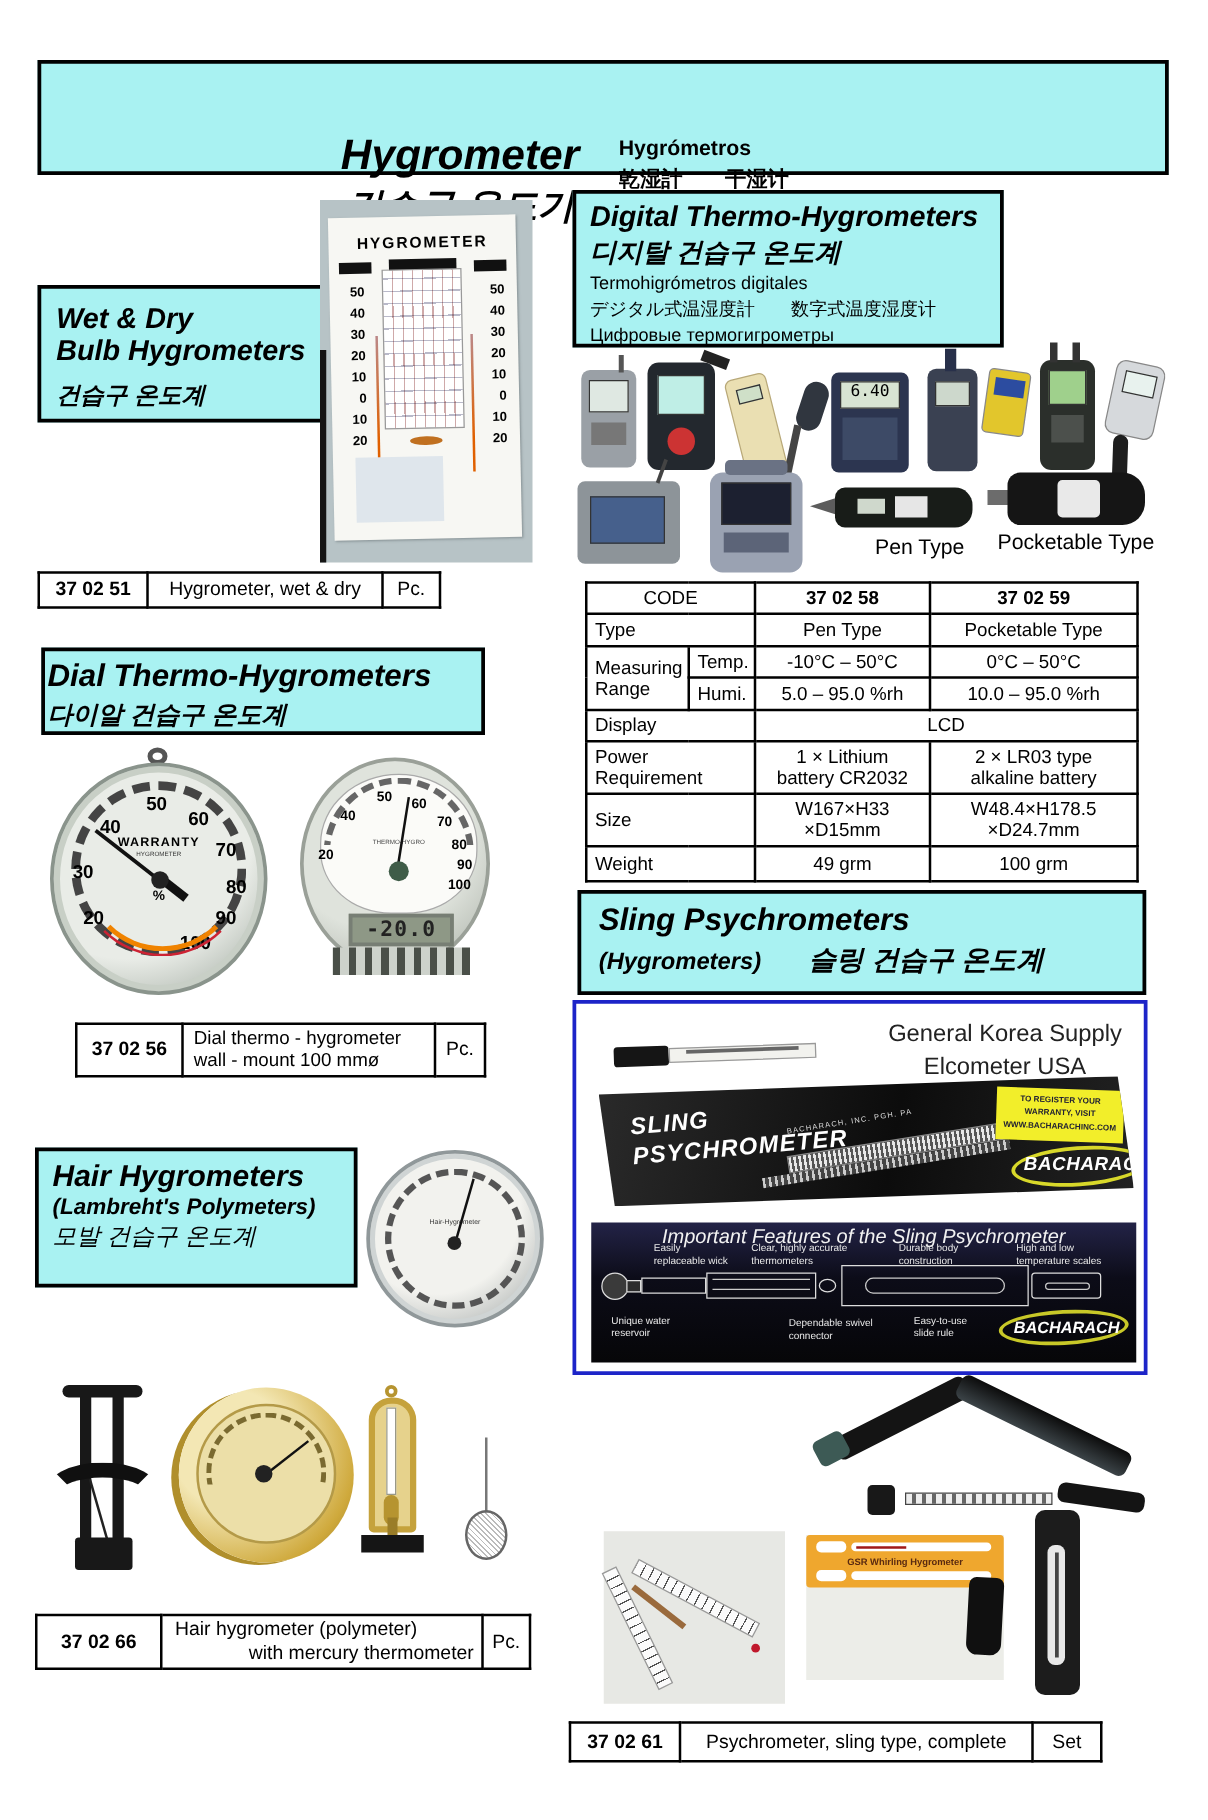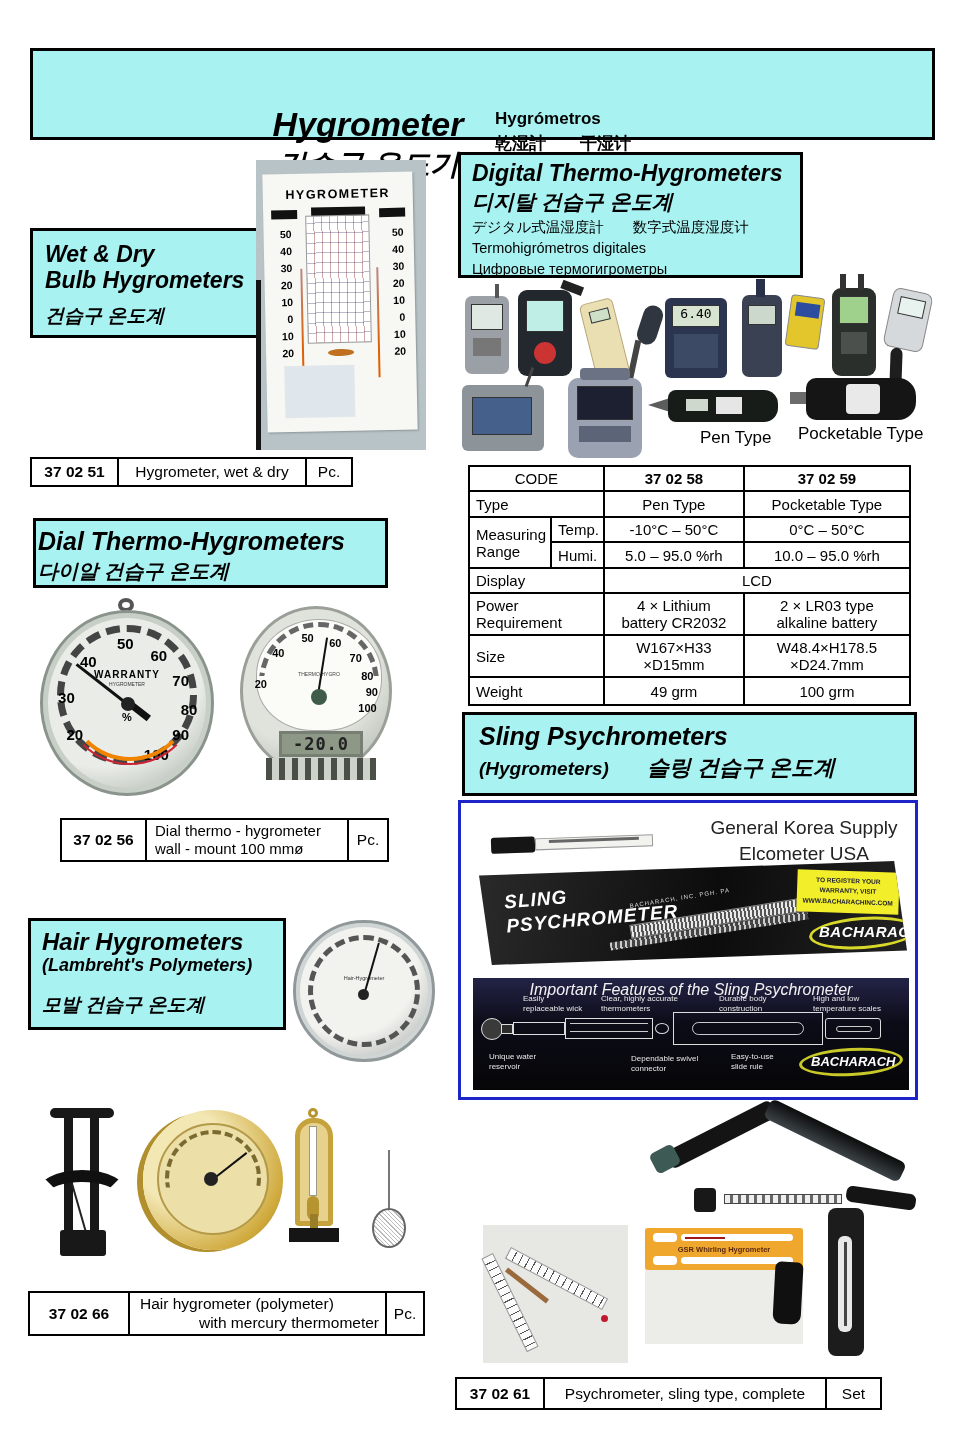--- a/index.html
+++ b/index.html
@@ -67,21 +67,21 @@
   #g2-lcd { position:absolute; left:36px; top:122px; width:84px; height:26px; background:#8e9886; border:3px solid #777e74; text-align:center;
     font-family:"DejaVu Sans Mono", monospace; font-size:17px; font-weight:bold; color:#222; line-height:21px; letter-spacing:1px; }
   #g2-vents { position:absolute; left:26px; top:152px; width:110px; height:22px; background:repeating-linear-gradient(90deg,#4a4f48 0 6px,#cdd2cb 6px 13px); }
   #dial-row { left:60px; top:818px; }
   #dial-row td.desc { font-size:15px; line-height:1.2; padding:2px 8px; }
 
   
   #hair-box { left:28px; top:918px; width:258px; height:112px; padding:8px 11px; }
   #hair-box .l1 { font-size:24px; line-height:1.1; }
   #hair-box .l2 { font-size:18px; }
-  #hair-box .kr { font-size:19px; font-weight:bold; font-style:italic; margin-top:16px; }
+  #hair-box .kr { font-size:19px; font-weight:normal; font-style:italic; margin-top:0; }
   #hair-dial { left:293px; top:918px; width:142px; height:152px; }
   #hd-body { position:absolute; left:0; top:2px; width:142px; height:142px; border-radius:50%;
     background:radial-gradient(circle at 38% 32%, #f2f2ee 55%, #9aa0a0 100%); border:3px solid #90989a; box-shadow:inset 0 0 0 4px #cfd4d4; }
   #hd-ticks { position:absolute; left:12px; top:12px; width:112px; height:112px; border-radius:50%; border:5px dashed #555; }
   #hd-label { position:absolute; left:0; top:52px; width:100%; text-align:center; font-size:5.5px; color:#333; }
   #hd-needle { position:absolute; left:67px; top:18px; width:2px; height:54px; background:#111; transform-origin:50% 100%; transform:rotate(16deg); }
   #hd-hub { position:absolute; left:62px; top:66px; width:11px; height:11px; background:#222; border-radius:50%; }
   
   #polymeter { left:50px; top:1108px; width:64px; height:152px; }
   .pm-bar { position:absolute; background:#181818; }
@@ -350,22 +350,22 @@
       <div class="d2">with mercury thermometer</div>
     </td>
     <td class="unit" style="width:38px;">Pc.</td>
   </tr>
 </tbody>
   </table>
 
 <div class="abs cyanbox" id="digital-box">
   <div class="l1 ti">Digital Thermo-Hygrometers</div>
   <div class="kr">디지탈 건습구 온도계</div>
+  <div class="s">Termohigrómetros digitales</div>
   <div class="s">デジタル式温湿度計　　数字式温度湿度计</div>
-  <div class="s">Termohigrómetros digitales</div>
   <div class="s">Цифровые термогигрометры</div>
 </div>
 
 <div class="dev" style="left:465px; top:296px; width:44px; height:78px; background:#9aa0a6; border-radius:7px;">
   <div style="position:absolute; left:30px; top:-12px; width:4px; height:14px; background:#555;"></div>
   <div class="scr" style="left:6px; top:8px; width:32px; height:26px; background:#dfe8e2;"></div>
   <div class="scr" style="left:8px; top:42px; width:28px; height:18px; background:#777; border:none;"></div>
 </div>
 <div class="dev" style="left:518px; top:290px; width:54px; height:86px; background:#23282e; border-radius:9px;">
   <div class="scr" style="left:8px; top:10px; width:38px; height:32px; background:#bfeee6;"></div>
@@ -449,21 +449,21 @@
     <td class="val">5.0 – 95.0 %rh</td>
     <td class="val">10.0 – 95.0 %rh</td>
   </tr>
   <tr>
     <td colspan="2" class="lab" style="height:25px;">Display</td>
     <td colspan="2" class="val">LCD</td>
   </tr>
   <tr>
     <td colspan="2" class="lab pre" style="height:38px;">Power
 Requirement</td>
-    <td class="val pre">4 × Lithium
+    <td class="val pre">1 × Lithium
 battery CR2032</td>
     <td class="val pre">2 × LR03 type
 alkaline battery</td>
   </tr>
   <tr>
     <td colspan="2" class="lab" style="height:42px;">Size</td>
     <td class="val pre">W167×H33
 ×D15mm</td>
     <td class="val pre">W48.4×H178.5
 ×D24.7mm</td>

